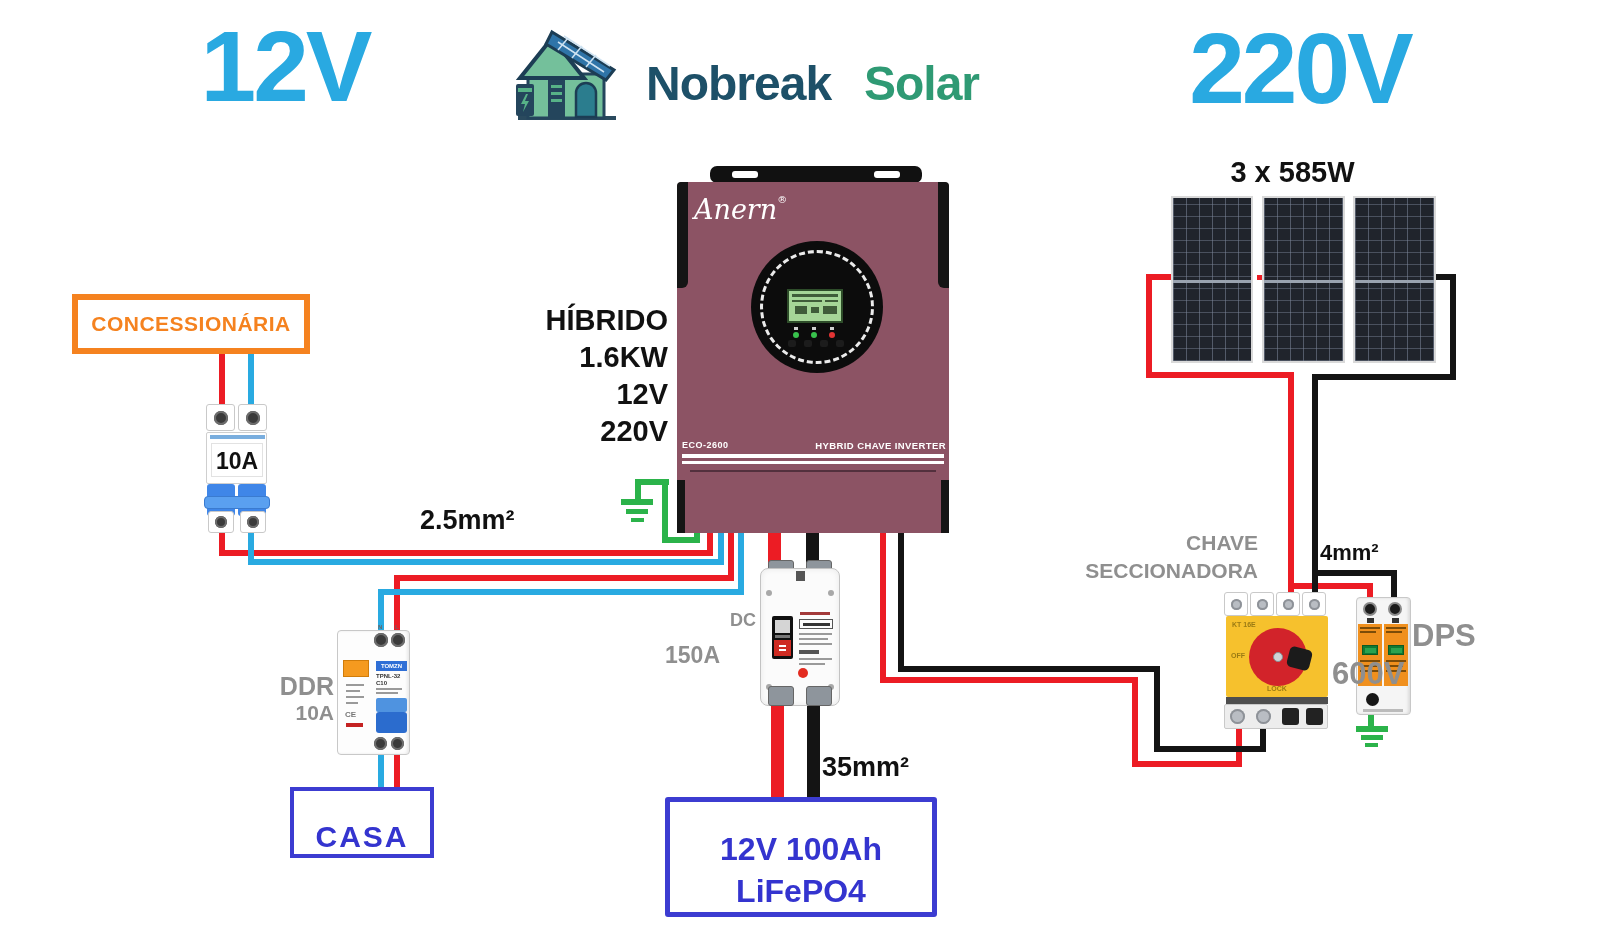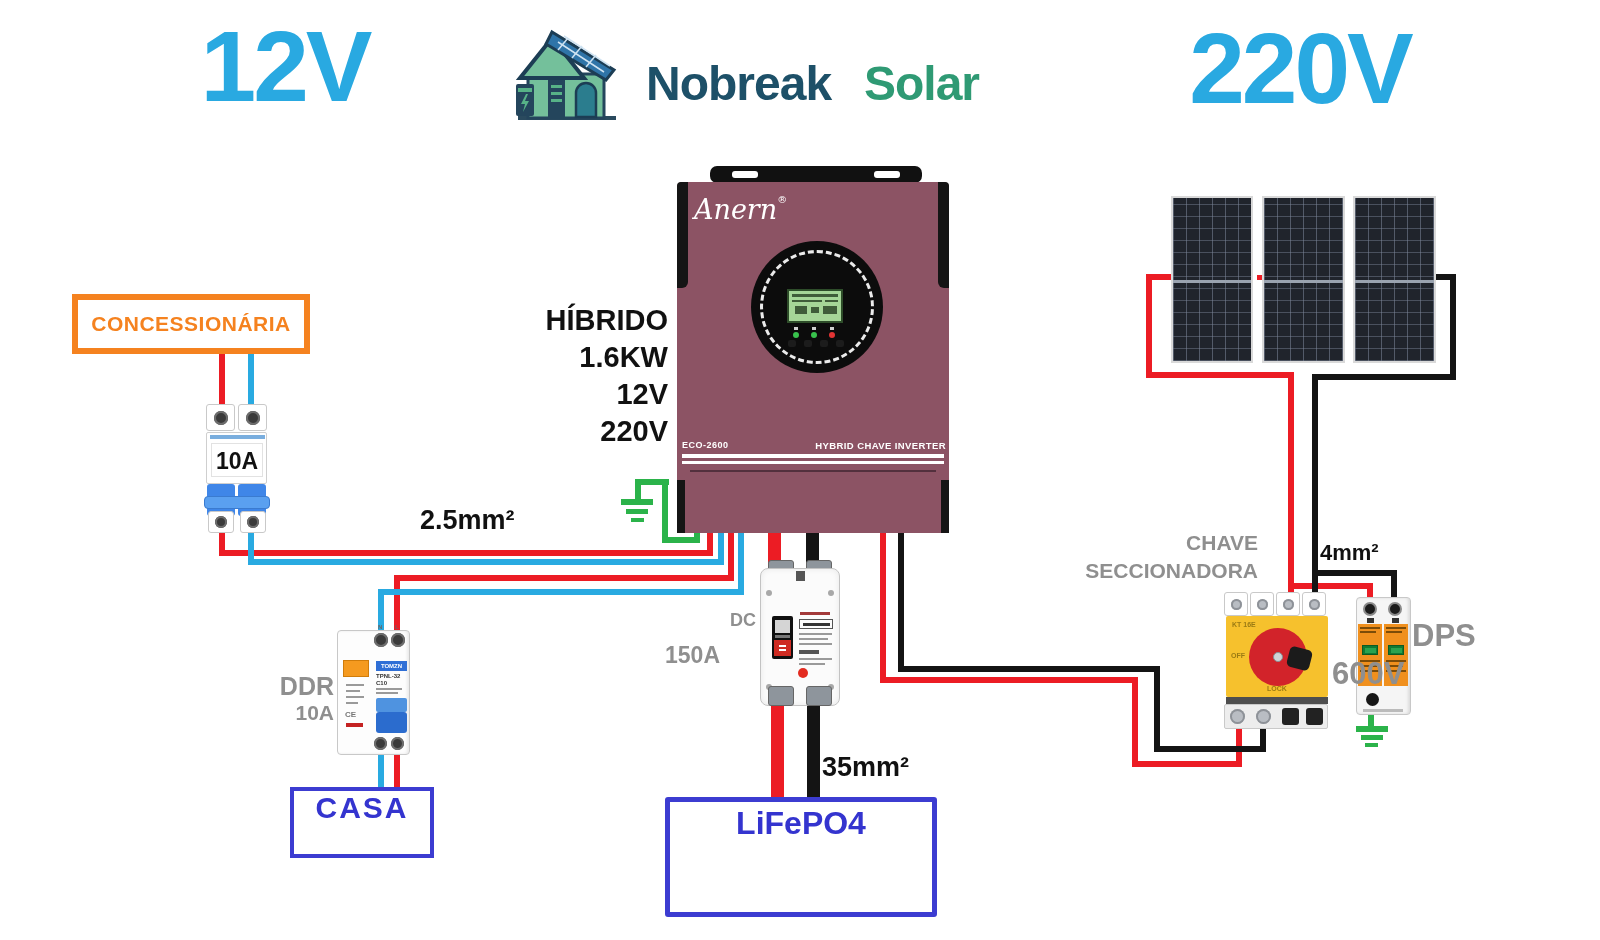--- a/index.html
+++ b/index.html
@@ -8,21 +8,21 @@
   .a{position:absolute}
   .hv{font-weight:bold;font-size:100px;line-height:1;text-align:center;letter-spacing:-3px}
   .blk{font-weight:bold;color:#111}
   .graylbl{font-weight:bold;text-align:right;color:#8f8f8f}
   .ctr{text-align:center}
   
   .brand1,.brand2{font-weight:bold;font-size:48px;letter-spacing:-1px}
   
   .obox{border:6px solid #f5821f;background:#fff;display:flex;align-items:center;justify-content:center;
         font-weight:bold;font-size:21px;letter-spacing:.5px}
-  .bbox{background:#fff;display:flex;flex-direction:column;align-items:center;justify-content:flex-start;
+  .bbox{background:#fff;display:flex;flex-direction:column;align-items:center;justify-content:flex-end;
         font-weight:bold}
   
   .dev{position:absolute}
   .term{position:absolute;background:#fff;border:1px solid #c9c9c9;border-radius:3px;display:flex;align-items:center;justify-content:center}
   .screw{width:14px;height:14px;border-radius:50%;background:#3b3b3b;box-shadow:inset 0 0 0 2px #6d6d6d}
   .screw.s{width:11px;height:11px;background:#b9bdc3;box-shadow:inset 0 0 0 2px #8e9298}
   .panel{position:absolute;width:83px;height:167px;border:2px solid #d9d9d9;
      background:repeating-linear-gradient(90deg,rgba(125,135,155,.55) 0 1px,transparent 1px 13px),
                 repeating-linear-gradient(0deg,rgba(125,135,155,.45) 0 1px,transparent 1px 12px),#20242c}
   .panel::after{content:"";position:absolute;left:0;right:0;top:50%;height:3px;background:#9aa3b0}
@@ -260,23 +260,25 @@
       <div class="tinyline" style="left:1px;top:51px;width:26px;height:2px;"></div>
     </div>
     <div class="a" style="left:40px;top:112px;width:10px;height:10px;border-radius:50%;background:#e32b20;"></div>
     <div class="a" style="left:10px;top:130px;width:26px;height:20px;background:#8e959c;border:1px solid #666;border-radius:3px;"></div>
     <div class="a" style="left:48px;top:130px;width:26px;height:20px;background:#8e959c;border:1px solid #666;border-radius:3px;"></div>
   </div>
 
   <div class="a blk" style="left:822px;top:752px;font-size:27px;z-index:4;">35mm²</div>
 
   <div class="a bbox" style="left: 665px; top: 797px; width: 272px; height: 120px; border-width: 5px; border-style: solid; border-radius: 3px; z-index: 3; border-color: rgb(60, 60, 209);">
+    <span style="font-size: 32px; line-height: 42px; color: rgb(52, 52, 207);">12V 100Ah</span>
     <span style="font-size: 32px; line-height: 42px; color: rgb(52, 52, 207);">LiFePO4</span>
   </div>
 
+  <div class="a blk ctr" style="left:1195px;top:156px;width:195px;font-size:29px;z-index:4;">3 x 585W</div>
   <div class="panel" style="left:1171px;top:196px;width:82px;z-index:3;"></div>
   <div class="panel" style="left:1262px;top:196px;z-index:3;"></div>
   <div class="panel" style="left:1353px;top:196px;z-index:3;"></div>
 
   <div class="a graylbl" style="left:1060px;top:529px;width:198px;font-size:21px;line-height:28px;z-index:4;"><span>CHAVE</span></div>
   <div class="a graylbl" style="left:1060px;top:557px;width:198px;font-size:21px;line-height:28px;z-index:4;"><span>SECCIONADORA</span></div>
   <div class="a blk" style="left:1320px;top:540px;font-size:22px;z-index:4;">4mm²</div>
 
   <div class="dev" style="left:1222px;top:590px;width:110px;height:140px;z-index:3;">
     <div class="term" style="left:2px;top:2px;width:24px;height:24px;">

